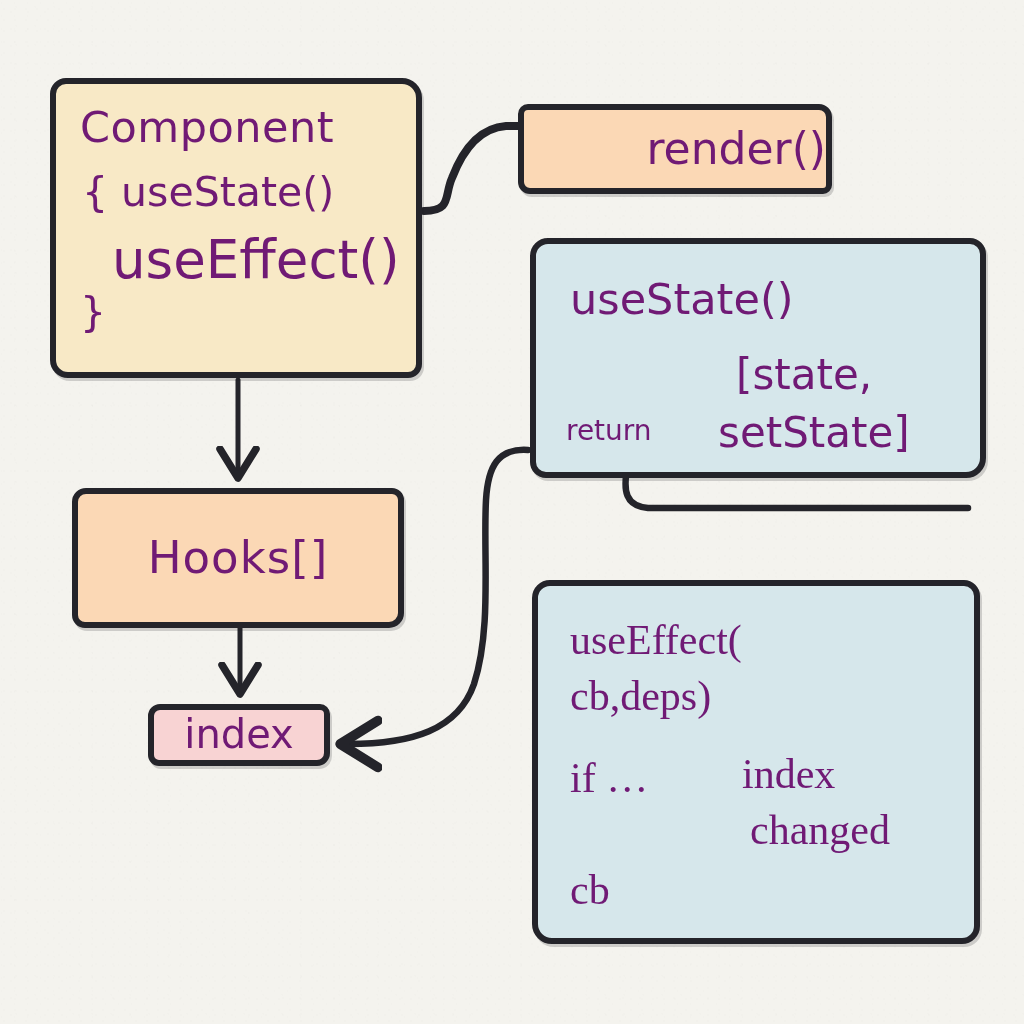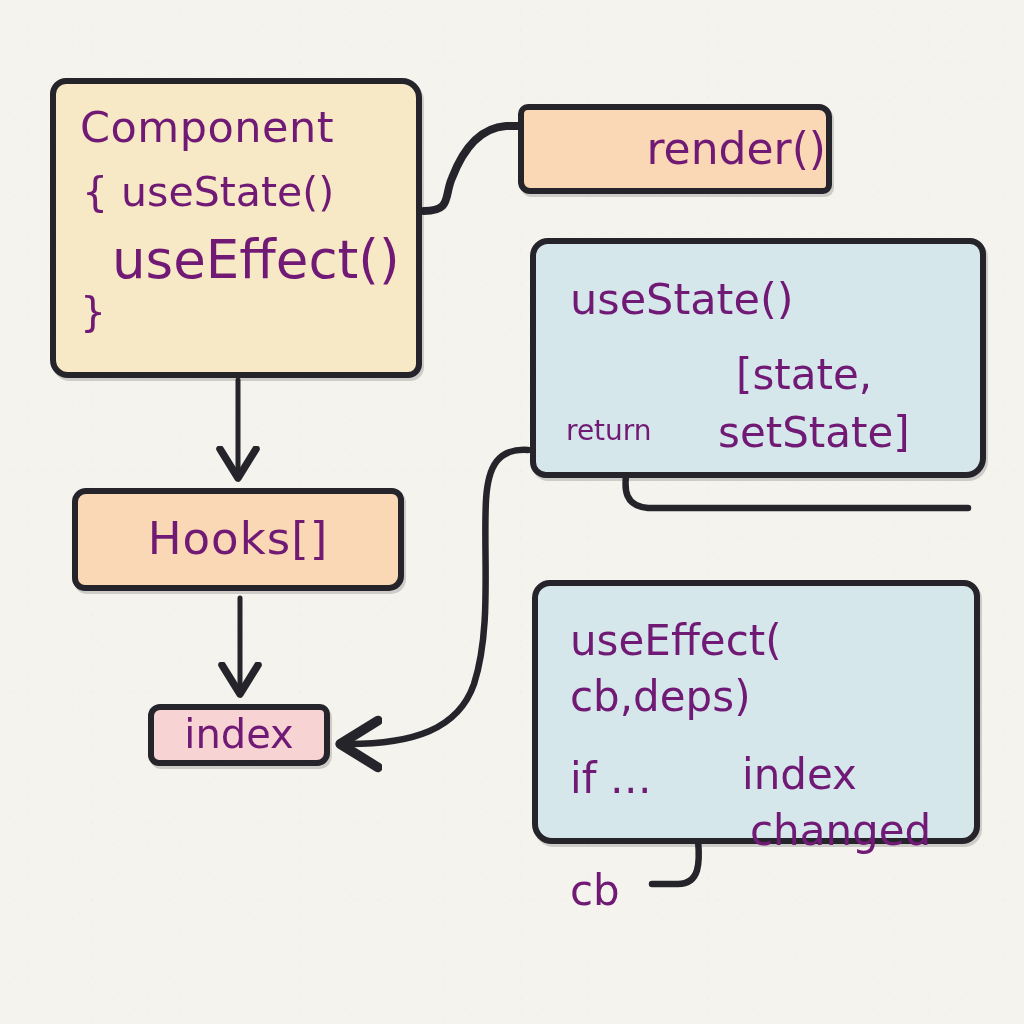--- a/index.html
+++ b/index.html
@@ -87,21 +87,21 @@
     border-radius: 18px 16px 20px 16px;
   }
   #node-usestate .title { position: absolute; left: 34px; top: 32px; font-size: 43px; }
   #node-usestate .ret { position: absolute; left: 30px; top: 172px; font-size: 28px; }
   #node-usestate .out1 { position: absolute; left: 200px; top: 108px; font-size: 42px; }
   #node-usestate .out2 { position: absolute; left: 182px; top: 166px; font-size: 42px; }
 
   
   #node-hooks {
     left: 72px; top: 488px;
-    width: 332px; height: 103px;
+    width: 332px; height: 140px;
     background: #fbd8b5;
     border-radius: 14px 12px 15px 13px;
     align-items: center;
     justify-content: center;
   }
   #node-hooks .l1 { font-size: 45px; letter-spacing: 1px; }
 
   
   #node-index {
     left: 148px; top: 704px;
@@ -109,23 +109,24 @@
     background: #f8d3d3;
     border-radius: 12px 10px 13px 11px;
     align-items: center;
     justify-content: center;
   }
   #node-index .l1 { font-size: 40px; }
 
   
   #node-useeffect {
     left: 532px; top: 580px;
-    width: 448px; height: 264px;
+    width: 448px; height: 364px;
     background: #d6e7eb;
     border-radius: 18px 16px 18px 20px;
+    font-family: Liberation Serif, serif;
   }
   #node-useeffect .t1 { position: absolute; left: 32px; top: 32px;  font-size: 42px; }
   #node-useeffect .t2 { position: absolute; left: 32px; top: 88px;  font-size: 42px; }
   #node-useeffect .t3 { position: absolute; left: 32px; top: 170px; font-size: 42px; }
   #node-useeffect .t4 { position: absolute; left: 204px; top: 166px; font-size: 42px; }
   #node-useeffect .t5 { position: absolute; left: 212px; top: 222px; font-size: 42px; }
   #node-useeffect .t6 { position: absolute; left: 32px; top: 282px; font-size: 42px; }
 </style>
 </head>
 <body>

